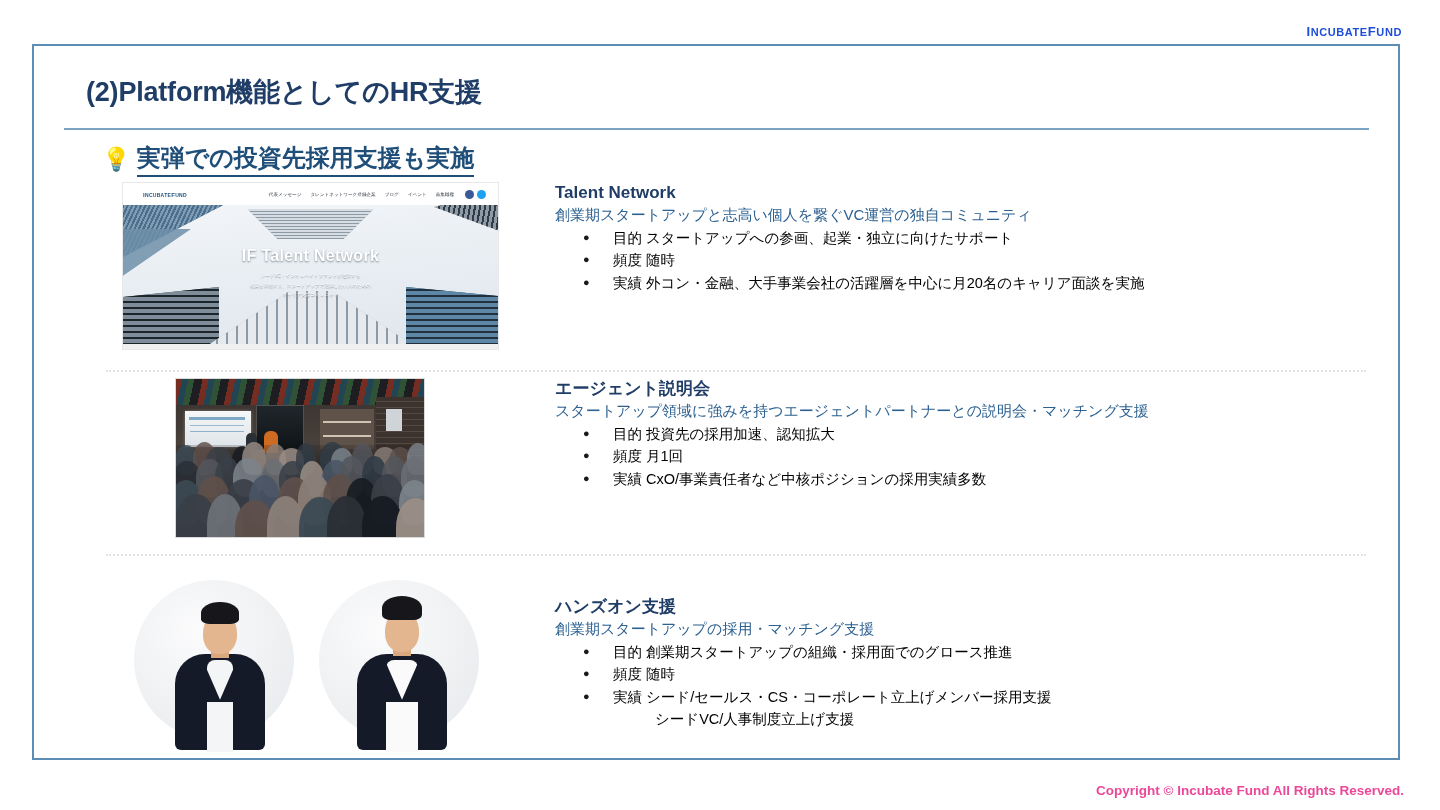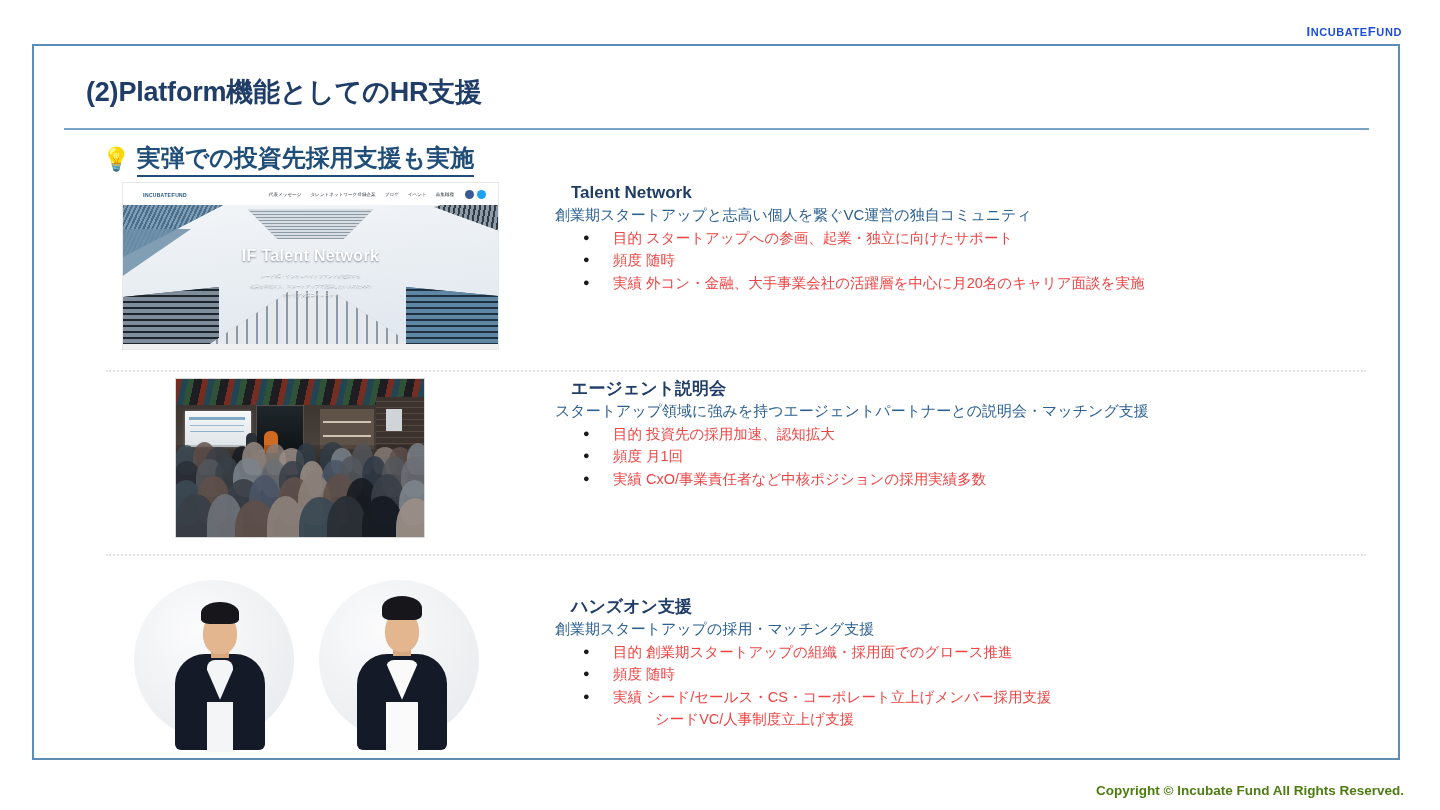--- a/index.html
+++ b/index.html
@@ -123,39 +123,39 @@
     position: absolute;
     left: 521px;
     top: 0;
     width: 830px;
   }
   .copy-title {
     font-size: 17px;
     font-weight: 700;
     color: #1f3d67;
     line-height: 1.25;
-    margin: 0 0 2px 16px;
+    margin: 0 0 2px 0;
     white-space: nowrap;
   }
   .copy-sub {
     font-size: 15px;
     color: #2d6191;
     line-height: 1.3;
     margin: 0 0 2px 0;
     white-space: nowrap;
   }
   .bullets {
     margin: 0;
     padding: 0;
     list-style: none;
   }
   .bullets li {
     position: relative;
     font-size: 14.5px;
-    color: #ef4444;
+    color: #000000;
     line-height: 1.55;
     padding-left: 58px;
     white-space: nowrap;
   }
   .bullets li::before {
     content: "●";
     position: absolute;
     left: 28px;
     top: 0;
     font-size: 11px;
@@ -167,21 +167,21 @@
   }
   .bullets li.cont::before { content: ""; }
 
   
   .footer {
     position: absolute;
     right: 36px;
     bottom: 12px;
     font-size: 13.5px;
     font-weight: 700;
-    color: #4d7c0f;
+    color: #ec4899;
     white-space: nowrap;
   }
 
   
   .shot {
     position: relative;
     width: 377px;
     height: 168px;
     background: #ffffff;
     border: 1px solid #e8e8e8;

